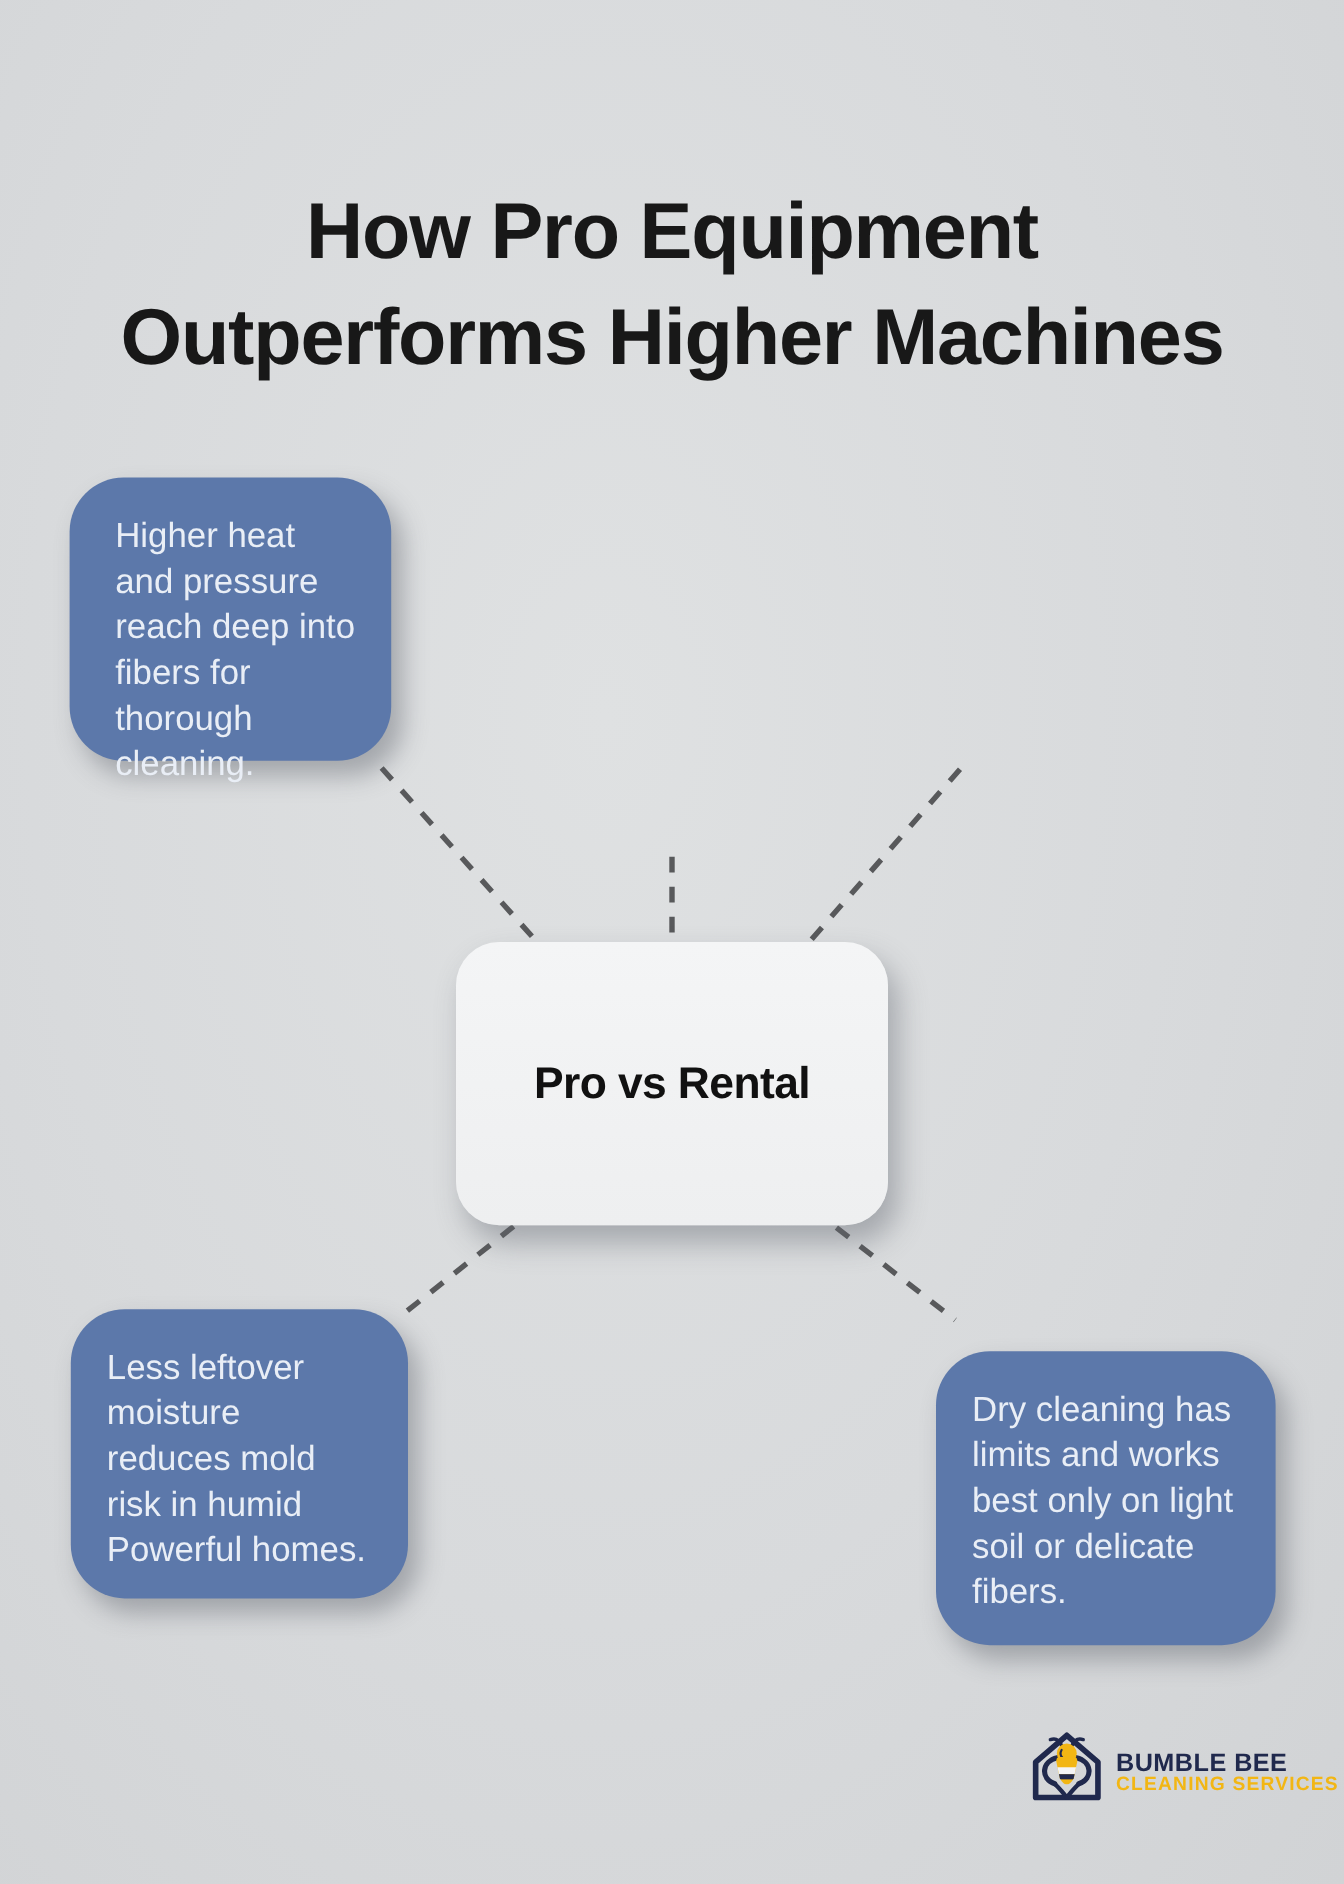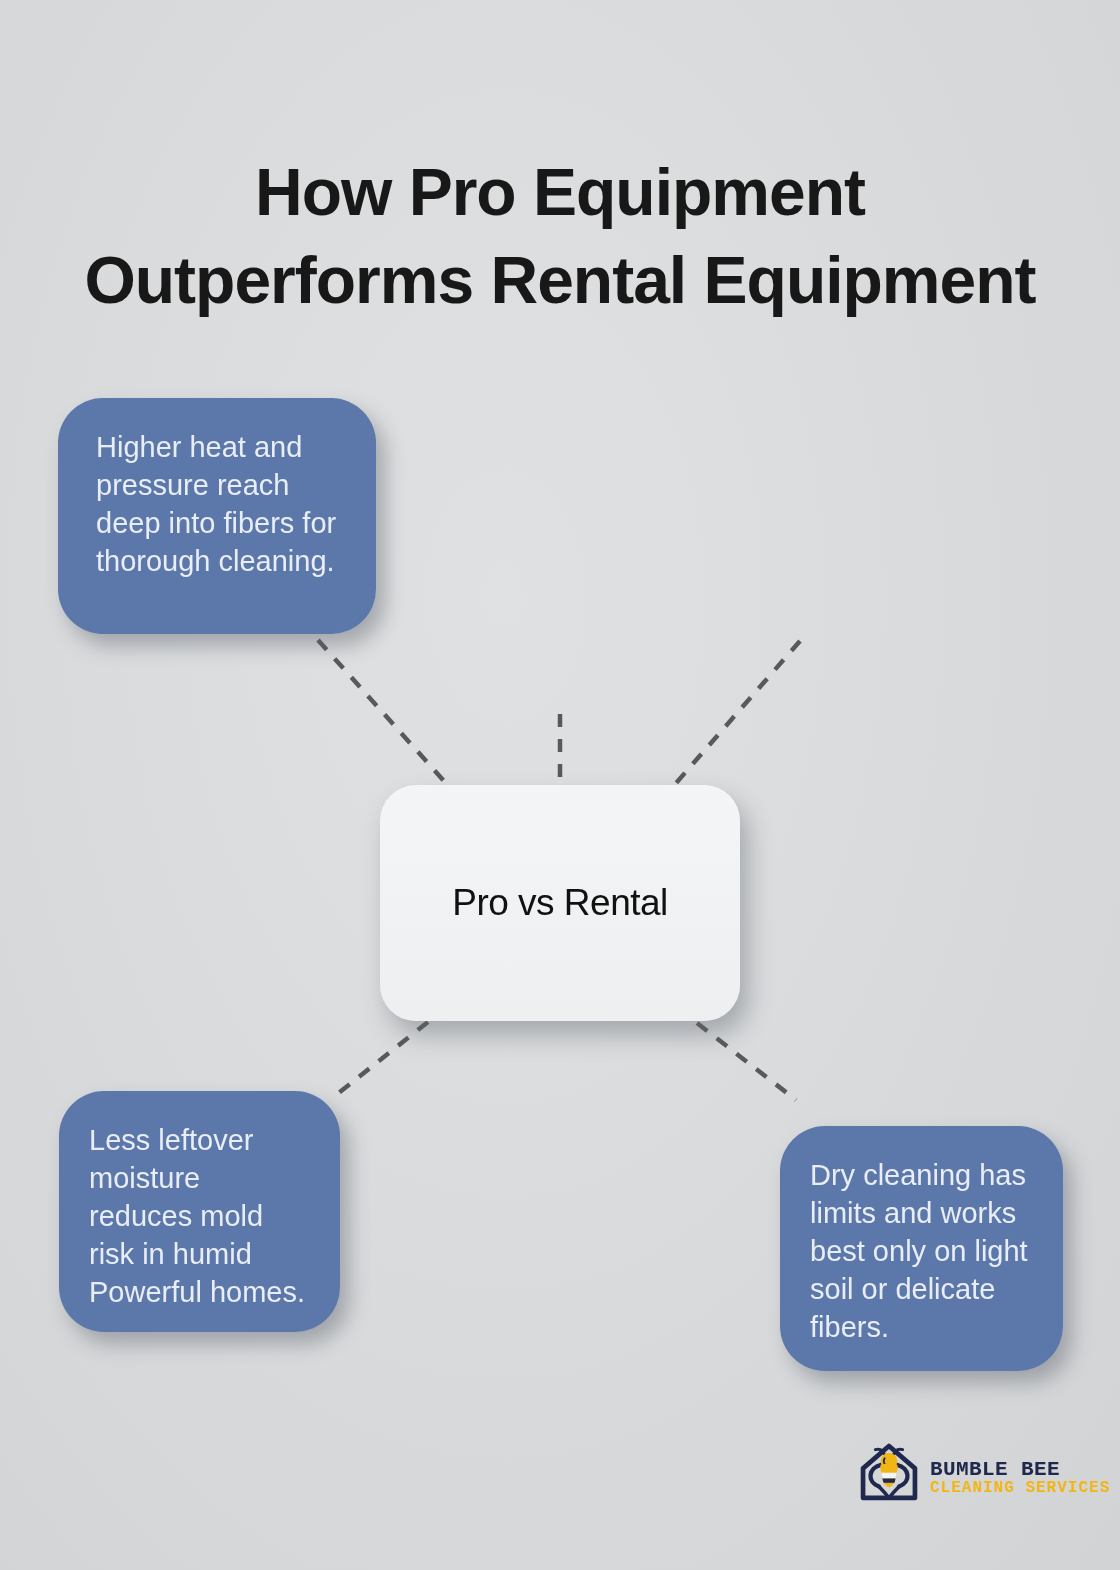--- a/index.html
+++ b/index.html
@@ -39,56 +39,55 @@
     position: absolute;
     background: #5c78aa;
     border-radius: 45px;
     box-shadow: 9px 12px 20px rgba(95, 100, 108, 0.45);
     color: #e9eef6;
     font-size: 29px;
     line-height: 38px;
     padding: 30px 30px;
     box-sizing: border-box;
   }
-  .node-top-left    { left: 58px;  top: 398px;  width: 318px; height: 236px; padding-left: 38px; }
+  .node-top-left    { left: 58px;  top: 398px;  width: 268px; height: 236px; padding-left: 38px; }
   .node-top-center  { left: 422px; top: 396px;  width: 276px; height: 312px; }
   .node-top-right   { left: 783px; top: 398px;  width: 281px; height: 234px; }
   .node-bottom-left { left: 59px;  top: 1091px; width: 281px; height: 241px; }
   .node-bottom-right{ left: 780px; top: 1090px; width: 283px; height: 245px; margin-top: 36px; }
   .center-node {
     position: absolute;
     left: 380px; top: 785px;
     width: 360px; height: 236px;
     background: linear-gradient(180deg, #f4f5f6 0%, #eeeff0 100%);
     border-radius: 36px;
     box-shadow: 8px 14px 24px rgba(100, 105, 112, 0.45);
     display: flex;
     align-items: center;
     justify-content: center;
   }
   .center-label {
     font-size: 37px;
-    font-weight: normal;
+    font-weight: bold;
     color: #111111;
     letter-spacing: -0.5px;
   }
   .logo {
     position: absolute;
     left: 851px; top: 1441px;
     display: flex;
     align-items: center;
   }
   .logo-icon { width: 76px; height: 62px; }
   .logo-text {
     display: flex;
     flex-direction: column;
     justify-content: center;
     margin-left: 3px;
     padding-top: 10px;
-    font-family: Liberation Mono, monospace;
   }
   .logo-name {
     color: #20294d;
     font-size: 21px;
     font-weight: bold;
     letter-spacing: 0.4px;
     line-height: 22px;
     white-space: nowrap;
   }
   .logo-tagline {
@@ -100,21 +99,21 @@
     white-space: nowrap;
   }
 </style>
 </head>
 <body>
 
 <div class="canvas">
 
   <h1 class="title">
     <span class="line">How Pro Equipment</span>
-    <span class="line">Outperforms Rental Equipment</span>
+    <span class="line">Outperforms Higher Machines</span>
   </h1>
 
   <svg class="connector-layer" viewBox="0 0 1120 1570" xmlns="http://www.w3.org/2000/svg">
     <g stroke="#58595b" stroke-width="4.5" stroke-dasharray="13 12" fill="none">
       <line x1="318" y1="640" x2="452" y2="790"></line>
       <line x1="560" y1="714" x2="560" y2="783"></line>
       <line x1="800" y1="641" x2="670" y2="790"></line>
       <line x1="428" y1="1022" x2="331" y2="1099"></line>
       <line x1="697" y1="1023" x2="796" y2="1100"></line>
     </g>

